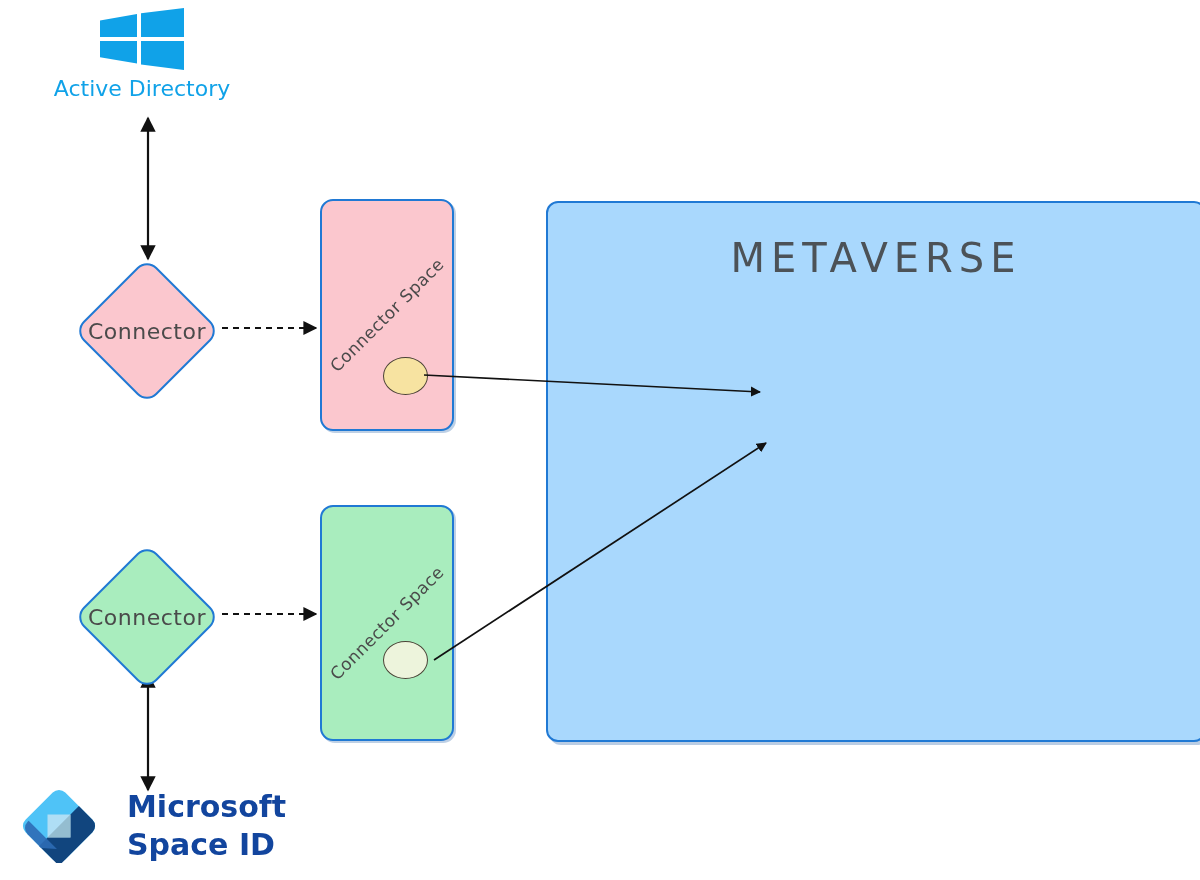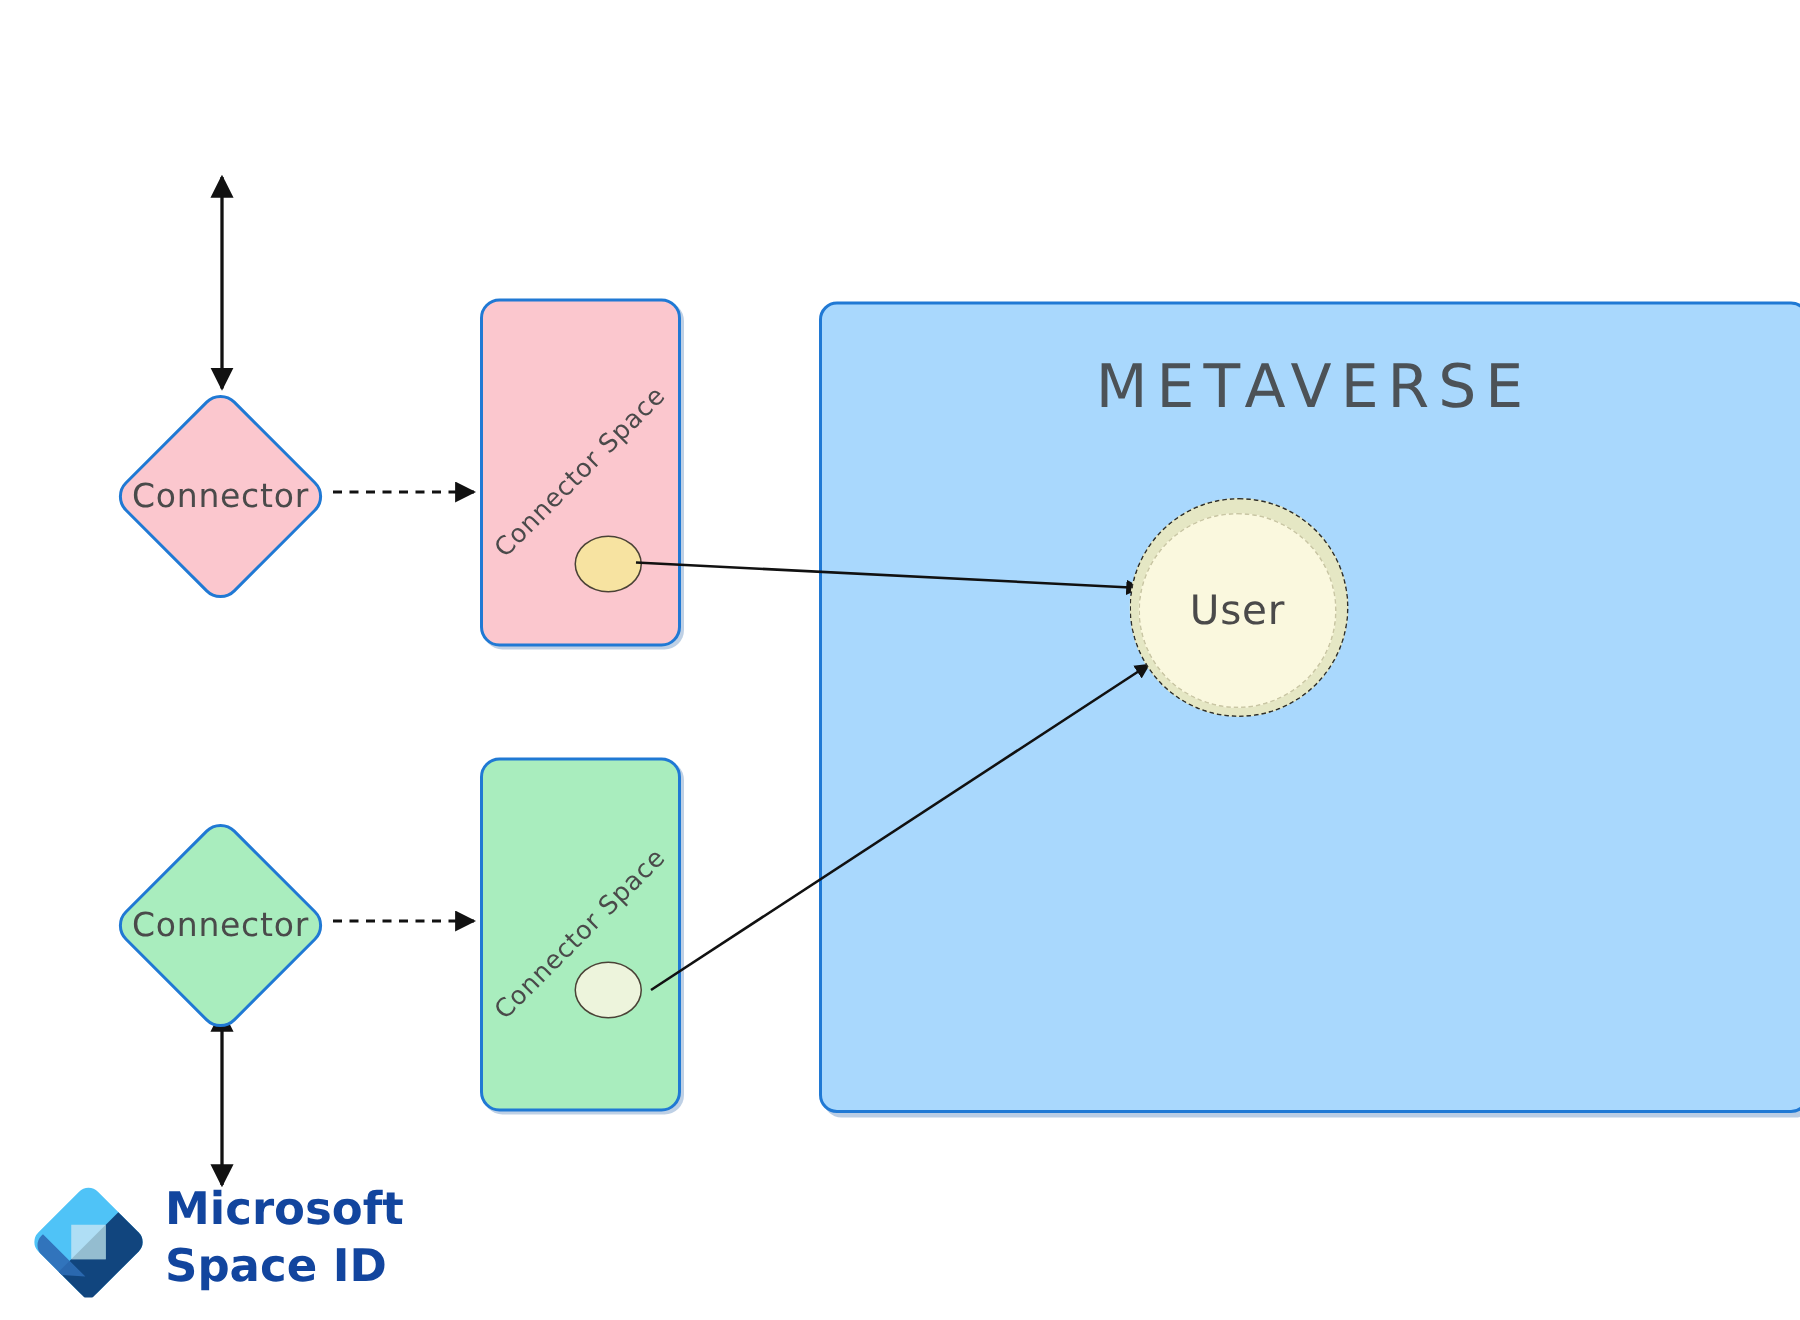--- a/index.html
+++ b/index.html
@@ -52,22 +52,22 @@
     margin-top: 6px;
     white-space: nowrap;
   }
 
   
   #entra-group {
     left: 22px;
     top: 788px;
     width: 300px;
     display: flex;
-    align-items: flex-end;
-    gap: 14px;
+    align-items: center;
+    gap: 31px;
   }
   #entra-text {
     color: #12459E;
     font-size: 30px;
     font-weight: bold;
     line-height: 1.28;
     font-family: "DejaVu Sans", sans-serif;
   }
 
   
@@ -226,42 +226,48 @@
   <div class="node diamond-wrap" id="connector-ad-wrap">
     <div class="diamond" id="connector-ad"></div>
     <div class="hand diamond-label">Connector</div>
   </div>
 
   <div class="node diamond-wrap" id="connector-entra-wrap">
     <div class="diamond" id="connector-entra"></div>
     <div class="hand diamond-label">Connector</div>
   </div>
 
+  <div class="node" id="ad-group">
+    <div id="ad-logo-wrap">
+      <svg class="win-logo" width="88" height="62" viewBox="0 0 88 62">
+        <polygon points="2,12.5 39,6.0 39,29.0 2,29.0" fill="#10A2E8"></polygon>
+        <polygon points="43,5.3 86,0 86,29.0 43,29.0" fill="#10A2E8"></polygon>
+        <polygon points="2,33.0 39,33.0 39,55.6 2,49.3" fill="#10A2E8"></polygon>
+        <polygon points="43,33.0 86,33.0 86,62 43,56.4" fill="#10A2E8"></polygon>
+      </svg>
+    </div>
+    <div id="ad-label">Active Directory</div>
+  </div>
 
   <div class="node" id="entra-group">
     <svg width="74" height="74" viewBox="0 0 100 100">
       <g transform="rotate(45 50 50)">
         <rect x="12" y="12" width="76" height="76" rx="12" fill="#4FC3F7"></rect>
         <path d="M50 12 H76 A12 12 0 0 1 88 24 V88 H50 Z" fill="#11457E"></path>
         <path d="M50 28 L72 50 L50 72 L28 50 Z" fill="#BFE3F5" opacity="0.85"></path>
         <path d="M50 28 L72 50 L50 72 Z" fill="#8FB8C9" opacity="0.75"></path>
         <path d="M16 74 H70 L54 88 H28 A12 12 0 0 1 16 76 Z" fill="#2E6CB5" opacity="0.9"></path>
       </g>
     </svg>
     <div id="entra-text">
       <div>Microsoft</div>
       <div>Space ID</div>
     </div>
   </div>
 
-  <div class="node-top" id="user-node">
-    <div id="user-outer"></div>
-    <div id="user-inner"></div>
-    <div class="hand" id="user-label">User</div>
-  </div>
 
   <svg class="layer-edges-top" width="1200" height="880">
 
     <line x1="424" y1="375" x2="760" y2="392" stroke="#111111" stroke-width="1.7" marker-end="url(#arrow-thin)"></line>
 
     <line x1="434" y1="660" x2="766" y2="443" stroke="#111111" stroke-width="1.7" marker-end="url(#arrow-thin)"></line>
   </svg>
 
 </div>
 

